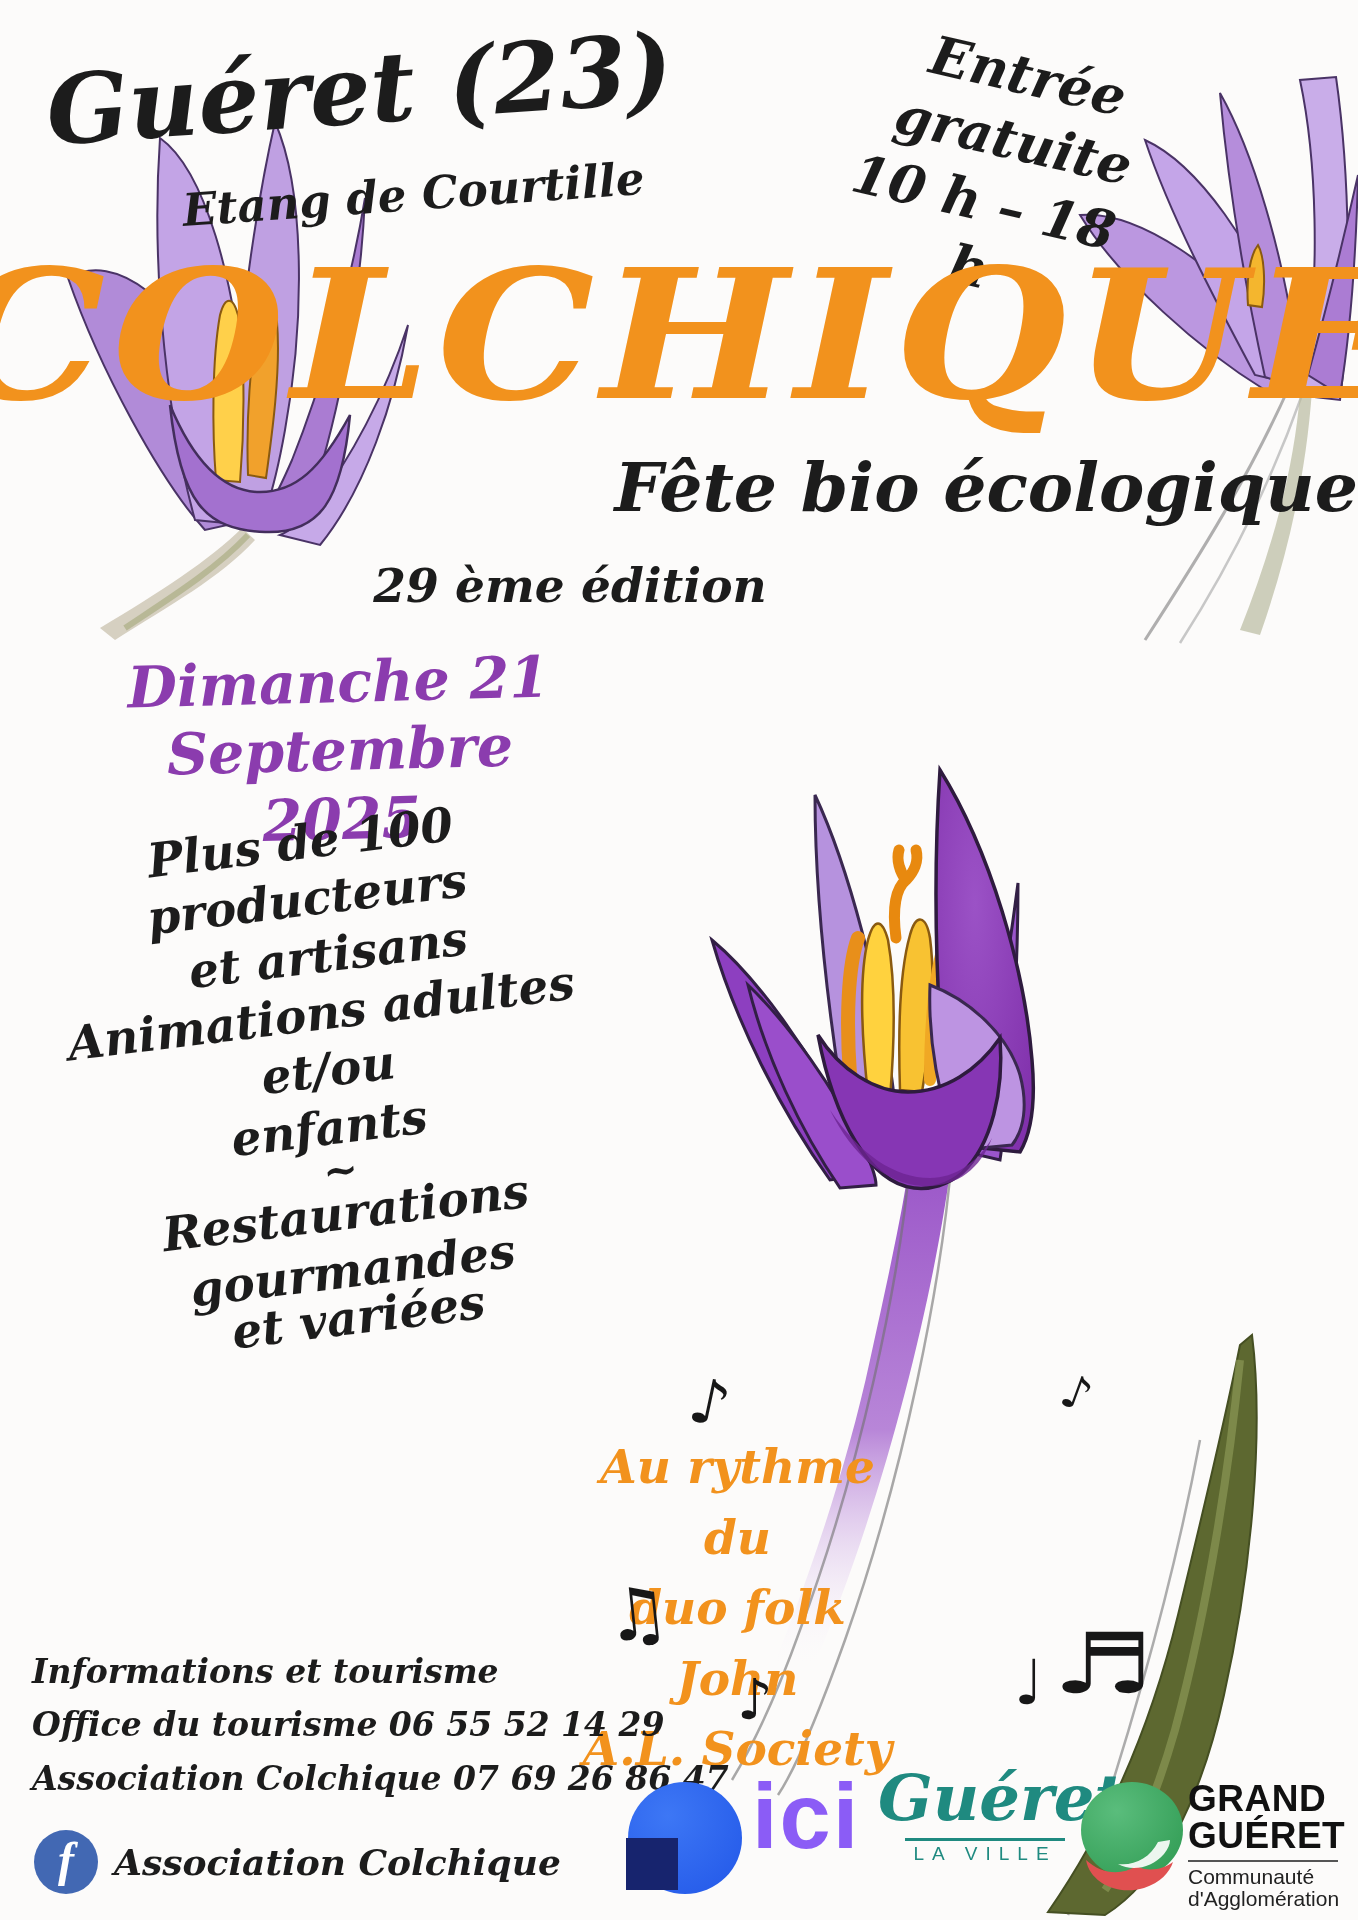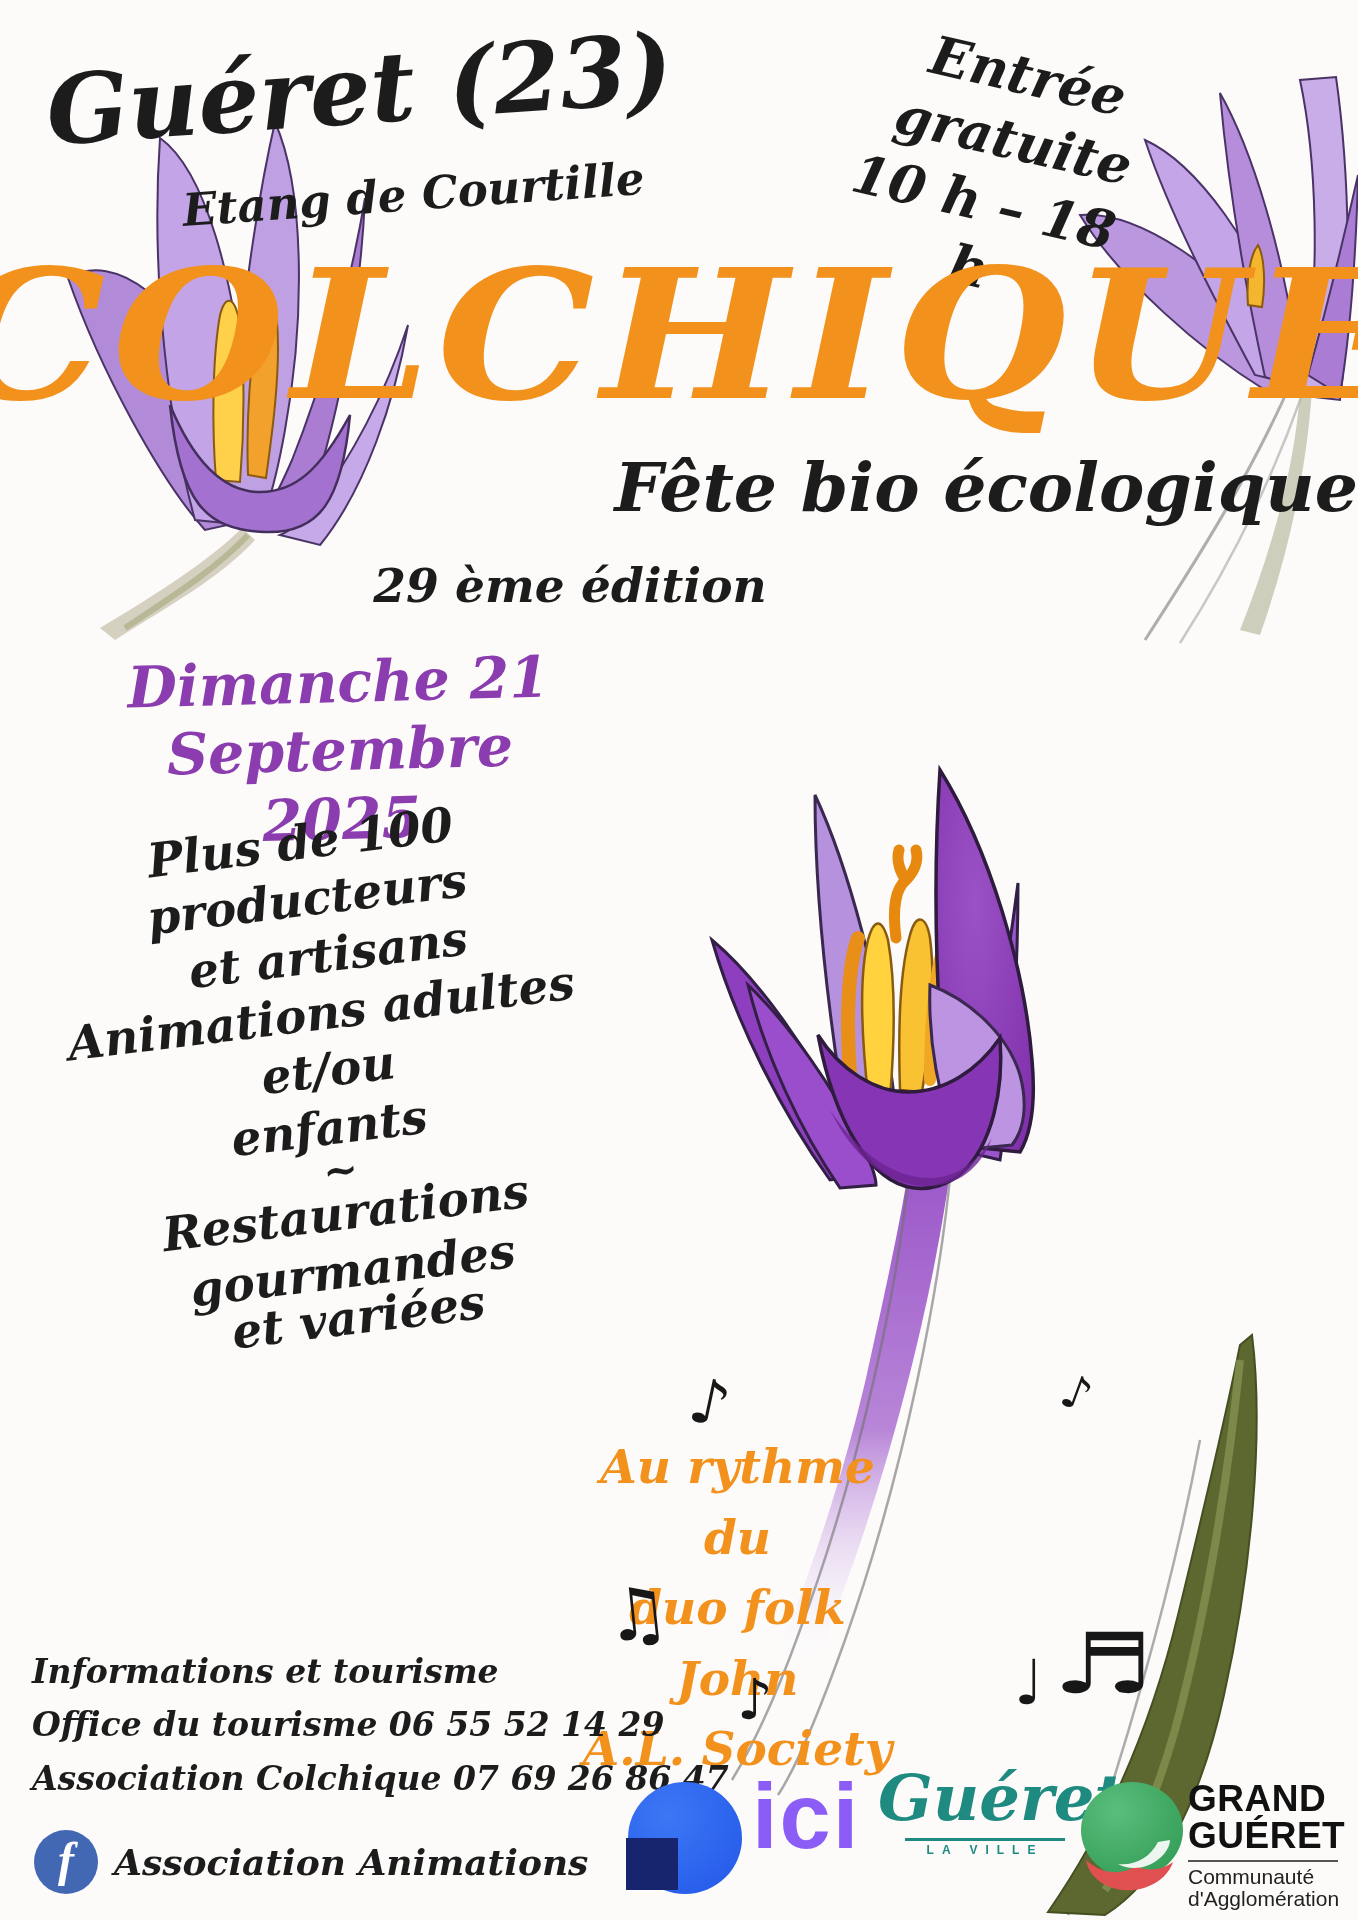--- a/index.html
+++ b/index.html
@@ -52,21 +52,21 @@
   
   .ici{left:626px;top:1778px;width:250px;height:120px;}
   .ici .disc{position:absolute;left:2px;top:4px;width:114px;height:112px;border-radius:50%;
              background:radial-gradient(circle at 35% 30%,#3d77f5,#2257e8);}
   .ici .sq{position:absolute;left:0px;top:60px;width:52px;height:52px;background:#17246e;}
   .ici .word{position:absolute;left:126px;top:-14px;font-family:"Liberation Sans",sans-serif;
              font-weight:900;font-size:92px;color:#8b5cf6;letter-spacing:2px;}
   .gueret{left:878px;top:1766px;width:214px;text-align:center;color:#1F8A80;}
   .gueret .name{font-size:64px;line-height:1.0;white-space:nowrap;}
   .gueret .rule{margin:8px auto 2px auto;width:160px;height:3px;background:#1F8A80;}
-  .gueret .sub{font-family:"Liberation Sans",sans-serif;font-size:12px;letter-spacing:8px;font-weight:700;}
+  .gueret .sub{font-family:"Liberation Sans",sans-serif;font-size:19px;letter-spacing:8px;font-weight:400;}
   .gg{left:1076px;top:1780px;display:flex;}
   .ggtext{font-family:"Liberation Sans",sans-serif;color:#111;}
   .ggtext .big{font-weight:800;font-size:37px;line-height:1.0;letter-spacing:.5px;}
   .ggtext .rule{width:150px;height:2px;background:#555;margin:6px 0 4px 0;}
   .ggtext .small{font-size:21px;line-height:1.05;color:#222;}
   svg{display:block;}
 </style>
 </head>
 <body>
 
@@ -178,21 +178,21 @@
   <div class="abs note n6">♬</div>
 
   <div class="abs scr black contacts">
     <p>Informations et tourisme</p>
     <p>Office du tourisme 06 55 52 14 29</p>
     <p>Association Colchique 07 69 26 86 47</p>
   </div>
 
   <div class="abs fbrow">
     <div class="fbicon">f</div>
-    <div class="scr black fblabel">Association Animations</div>
+    <div class="scr black fblabel">Association Colchique</div>
   </div>
 
   <div class="abs ici">
     <div class="disc"></div>
     <div class="sq"></div>
     <div class="word">ici</div>
   </div>
 
   <div class="abs gueret">
     <div class="scr name">Guéret</div>

